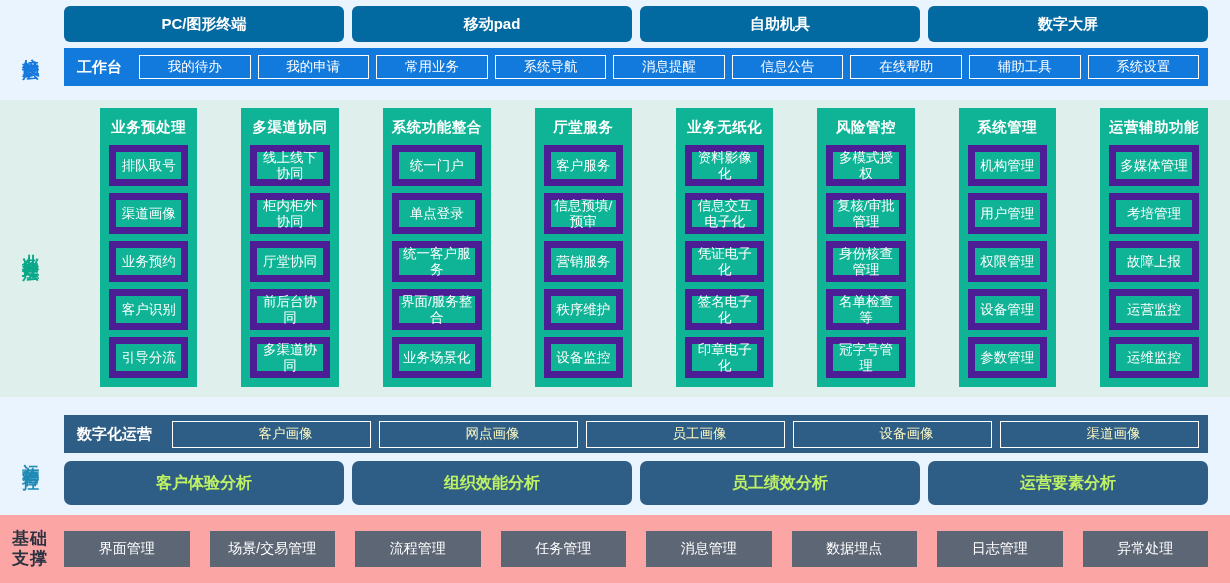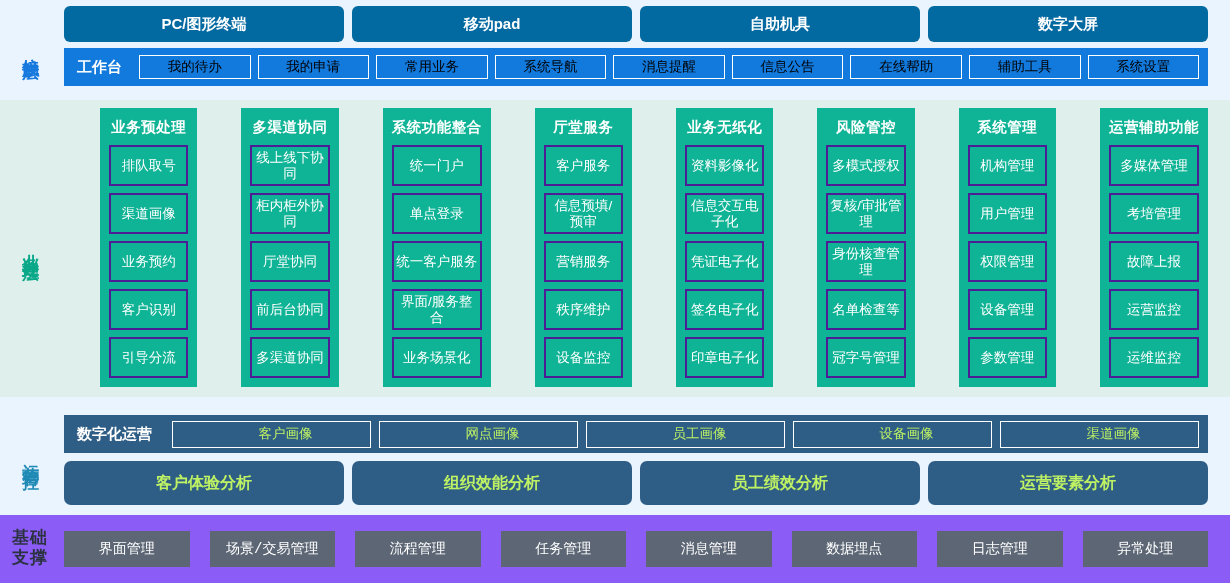--- a/index.html
+++ b/index.html
@@ -35,69 +35,69 @@
   .contact-bottom {
     margin: 6px 22px 0 4px; height: 38px; background: #1279dd;
     display: flex; align-items: center; gap: 7px; padding: 0 9px;
   }
   .contact-bottom .ctitle {
     color: #fff; font-size: 15px; font-weight: bold; padding: 0 10px 0 4px;
     white-space: nowrap;
   }
   .contact-bottom .citem {
     flex: 1 1 0; height: 24px; border: 1px solid #ffffff;
-    color: #000000; font-size: 13.5px;
+    color: #ffffff; font-size: 13.5px;
     display: flex; align-items: center; justify-content: center;
     white-space: nowrap;
   }
 
   
   .biz-band { background: #dff0ec; flex: 1 1 auto; padding: 8px 0 10px 0; }
   .biz-band .band-label { color: #0aa889; }
   .biz-cols { display: flex; gap: 8px; padding: 0 22px 0 4px; height: 100%; }
   .biz-col {
     flex: 1 1 0; background: #0fb395; padding: 7px 9px 9px 9px;
     display: flex; flex-direction: column; margin-left: 36px;
   }
   .biz-col-title {
     color: #fff; font-size: 14.5px; font-weight: bold; text-align: center;
     padding: 3px 0 8px 0; white-space: nowrap; letter-spacing: .5px;
   }
   .biz-items { display: flex; flex-direction: column; gap: 7px; flex: 1 1 auto; }
   .biz-item {
-    flex: 1 1 0; min-height: 32px; border: 2px solid #4c1d95;
+    flex: 1 1 0; min-height: 32px; border: 7px solid #4c1d95;
     color: #ffffff; font-size: 13.5px; line-height: 1.12;
     display: flex; align-items: center; justify-content: center;
     text-align: center; white-space: pre-line; padding: 2px;
   }
 
   
   .ops-band { background: #eaf4fe; height: 118px; padding: 8px 0 8px 0; }
   .ops-band .band-label { color: #1f8ab5; }
   .ops-row1 {
     margin: 10px 22px 0 4px; height: 38px; background: #2e5d85;
     display: flex; align-items: center; gap: 8px; padding: 0 9px;
   }
   .ops-row1 .otitle {
     color: #fff; font-size: 15px; font-weight: bold; padding: 0 12px 0 4px;
     white-space: nowrap;
   }
   .ops-row1 .oitem {
-    flex: 1 1 0; height: 27px; border: 1px solid #ffffff; color: #bef264;
+    flex: 1 1 0; height: 27px; border: 1px solid #ffffff; color: #fef9c3;
     font-size: 13.5px; display: flex; align-items: center; justify-content: center; padding-left: 28px;
   }
   .ops-row2 { margin: 8px 22px 0 4px; display: flex; gap: 8px; height: 44px; }
   .ops-row2 .oanal {
     flex: 1 1 0; background: #2e5d85; border-radius: 7px; color: #bef264;
     font-size: 16px; font-weight: bold;
     display: flex; align-items: center; justify-content: center;
   }
 
   
-  .base-band { background: #8b5cf6; height: 68px; padding: 16px 0; font-family: Liberation Mono, monospace; }
+  .base-band { background: #fca5a5; height: 68px; padding: 16px 0; }
   .base-band .band-label { color: #2b3340; }
   .base-band .band-label .htxt {
     font-size: 17px; line-height: 1.2; text-align: center; letter-spacing: 1px;
   }
   .base-items { display: flex; gap: 20px; padding: 0 22px 0 4px; height: 100%; justify-content: flex-end; }
   .base-items .bitem {
     flex: 1 1 0; background: #5c6675; color: #ffffff; font-size: 14px;
     display: flex; align-items: center; justify-content: center;
   }
 </style>

